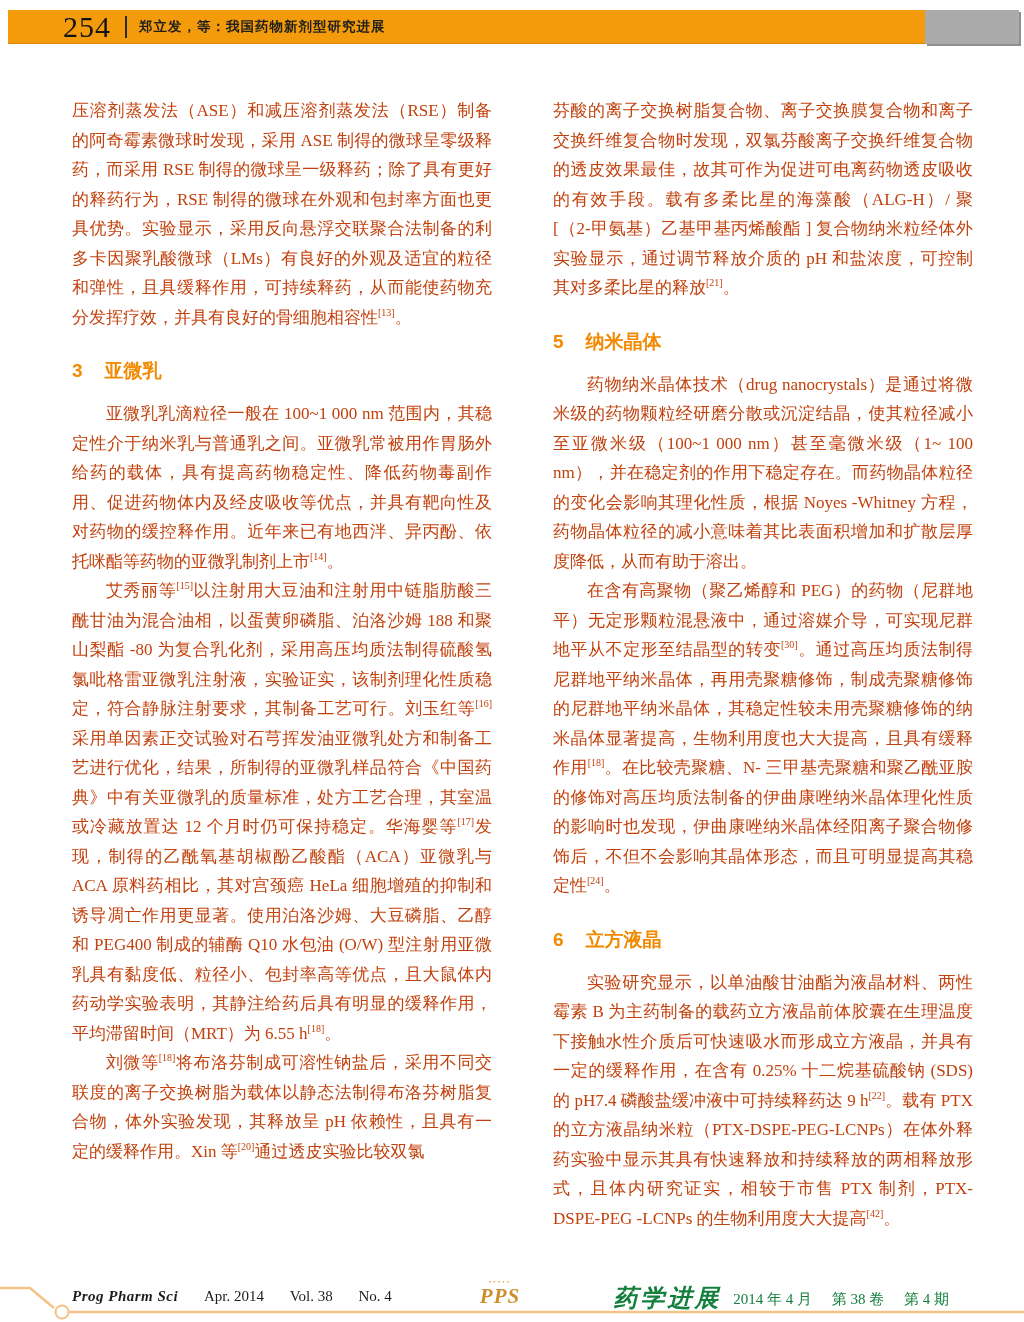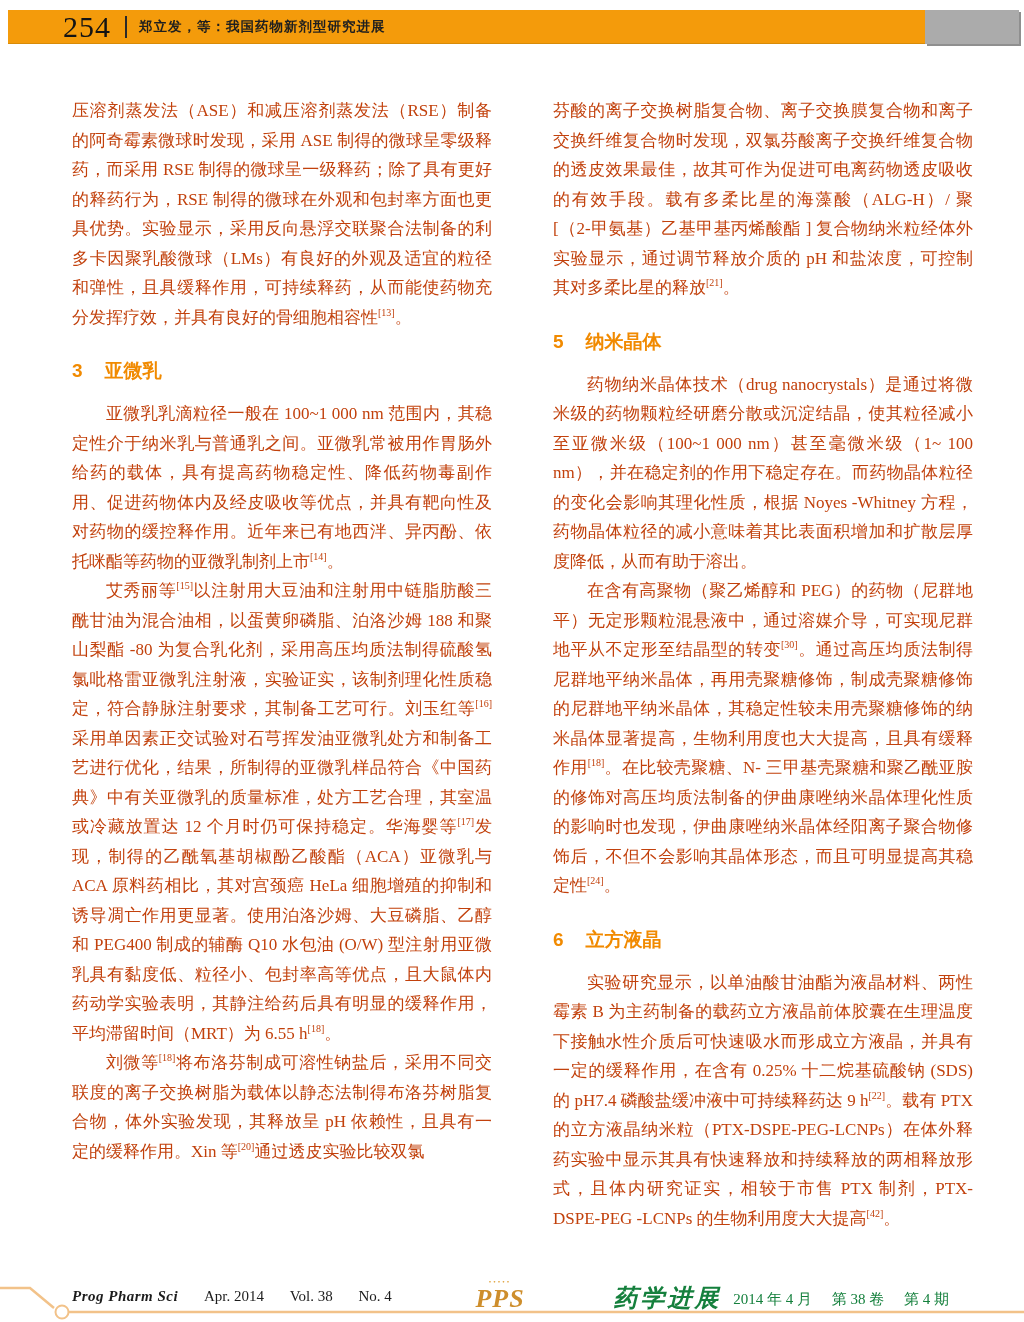--- a/index.html
+++ b/index.html
@@ -51,21 +51,21 @@
     white-space:nowrap;
   }
   .footer-left .jname { font-style:italic; font-weight:700; letter-spacing:0.5px; }
   .footer-left .fseg { margin-left:22px; }
   .pps-logo {
     position:absolute; left:472px; top:1279px; width:56px; text-align:center;
     color:#D09030; line-height:1;
   }
   .pps-dots { font-size:7px; letter-spacing:2px; color:#E0A23C; }
   .pps-text {
-    font-size:26px; font-weight:700; font-style:italic; letter-spacing:1px;
+    font-size:21px; font-weight:700; font-style:italic; letter-spacing:1px;
     font-family:"Liberation Serif","DejaVu Serif",serif; color:#CE8E2C;
   }
   .footer-right {
     position:absolute; right:75px; top:1282px; font-size:15px; color:#15803d;
     white-space:nowrap;
   }
   .footer-right .jname-cn {
     font-size:24px; font-weight:700; font-style:italic; letter-spacing:3px;
     margin-right:8px; vertical-align:-2px;
   }

